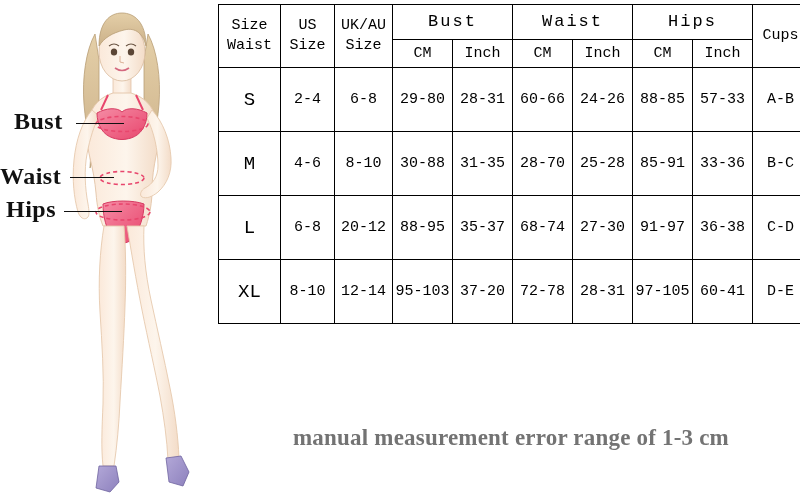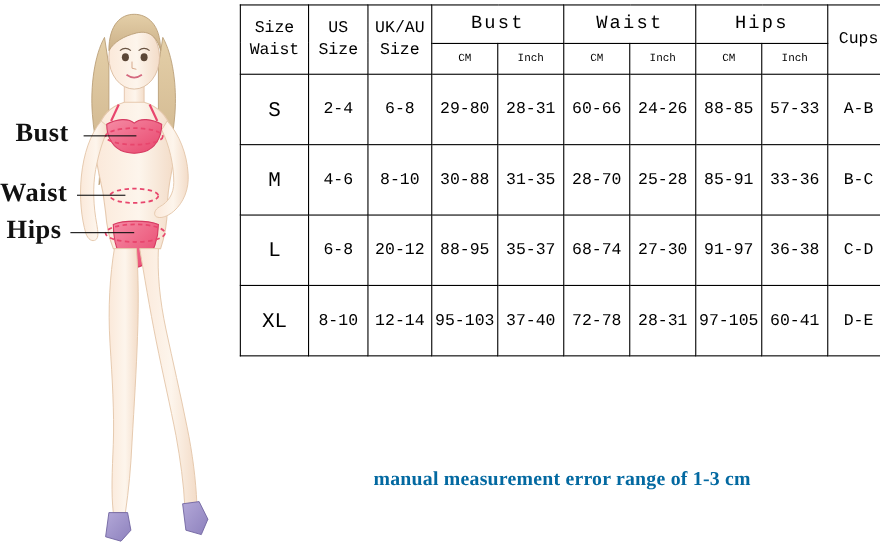--- a/index.html
+++ b/index.html
@@ -64,21 +64,21 @@
     font-weight: 400;
     color: #000;
     padding: 0;
   }
   .hdr-group {
     font-size: 17px;
     height: 32px;
     letter-spacing: 2px;
   }
   .hdr-sub {
-    font-size: 10px;
+    font-size: 15px;
     height: 26px;
   }
   .hdr-tall {
     font-size: 15px;
     height: 63px;
     line-height: 1.35;
   }
   .hdr-tall .stack { display: block; }
   .body-row td {
     height: 64px;
@@ -90,23 +90,23 @@
   }
 
   
   #note {
     position: absolute;
     left: 228px;
     top: 425px;
     width: 566px;
     text-align: center;
     font-family: "Liberation Serif", serif;
-    font-size: 18px;
+    font-size: 23px;
     font-weight: 700;
-    color: #0369a1;
+    color: #737373;
     letter-spacing: 0.2px;
   }
 </style>
 </head>
 <body>
 
 <div id="page">
 
   <div id="figure-area">
     <svg id="figure-svg" width="218" height="500" viewBox="0 0 218 500">
@@ -281,21 +281,21 @@
         <td>27-30</td>
         <td>91-97</td>
         <td>36-38</td>
         <td>C-D</td>
       </tr>
       <tr class="body-row">
         <td class="sz">XL</td>
         <td>8-10</td>
         <td>12-14</td>
         <td>95-103</td>
-        <td>37-40</td>
+        <td>37-20</td>
         <td>72-78</td>
         <td>28-31</td>
         <td>97-105</td>
         <td>60-41</td>
         <td>D-E</td>
       </tr>
     </tbody>
   </table>
 
   <div id="note">manual measurement error range of 1-3 cm</div>

